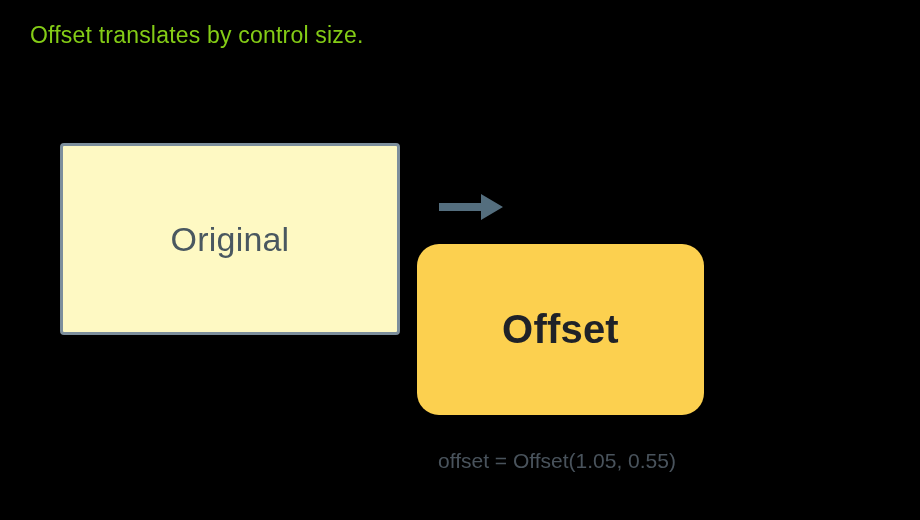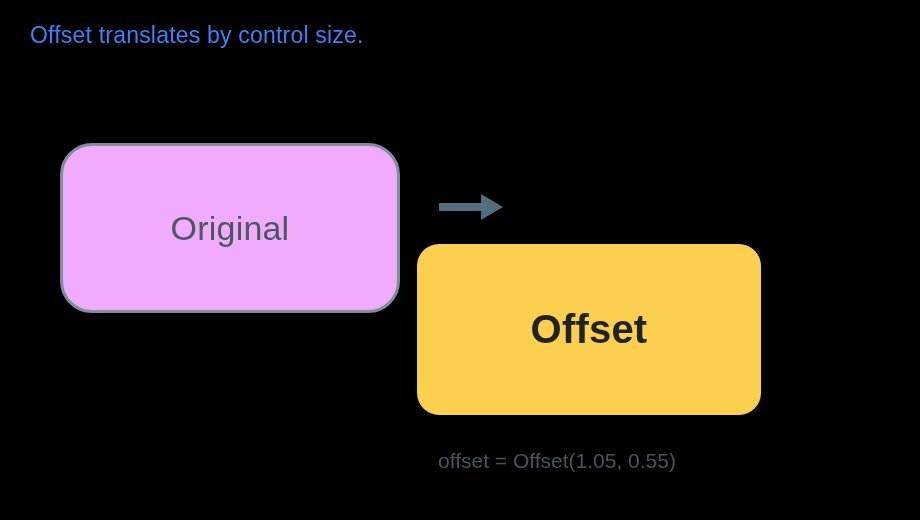--- a/index.html
+++ b/index.html
@@ -22,45 +22,45 @@
   }
 
   
   .title {
     position: absolute;
     left: 30px;
     top: 22px;
     font-size: 23px;
     font-weight: 400;
     letter-spacing: 0.2px;
-    color: #3b82f6;
+    color: #84cc16;
     white-space: nowrap;
   }
 
   
   .box {
     position: absolute;
     box-sizing: border-box;
     display: flex;
     align-items: center;
     justify-content: center;
   }
   .box-original {
     left: 60px;
     top: 143px;
     width: 340px;
-    height: 170px;
-    background: #f0abfc;
+    height: 192px;
+    background: #fef9c3;
     border: 3px solid #7d8f9c;
-    border-radius: 32px;
+    border-radius: 4px;
   }
   .box-offset {
     left: 417px;
     top: 244px;
-    width: 344px;
+    width: 287px;
     height: 171px;
     background: #fcd04f;
     border: none;
     border-radius: 22px;
   }
 
   .label-original {
     font-size: 34px;
     font-weight: 400;
     color: #4a5860;

